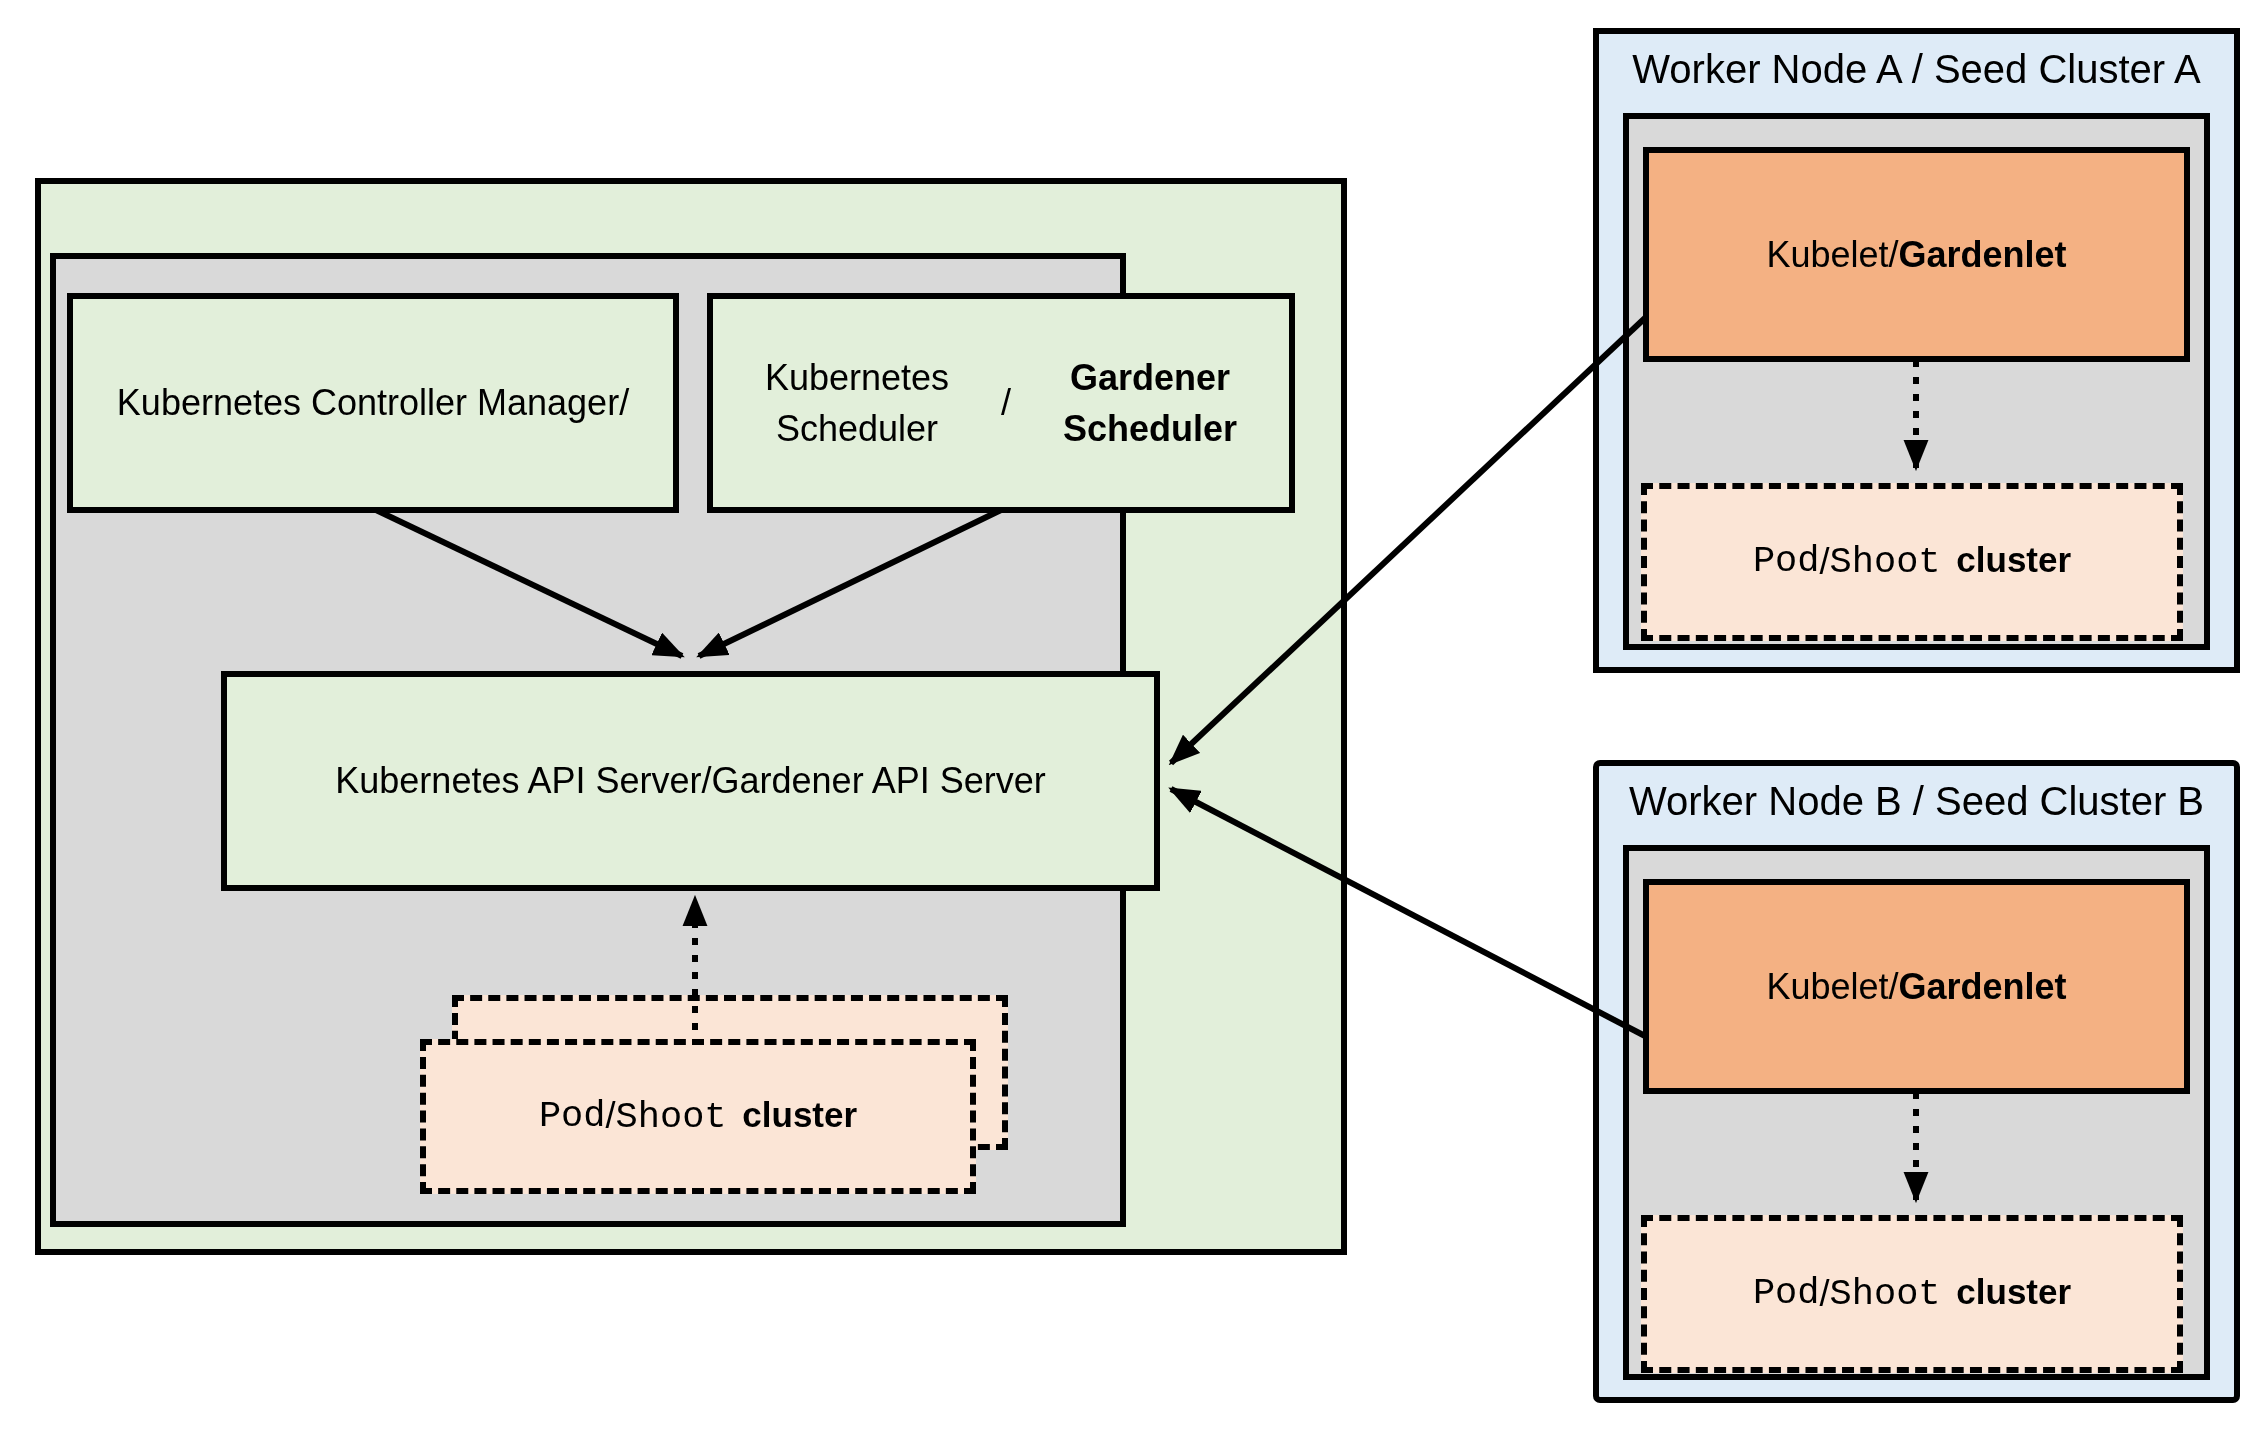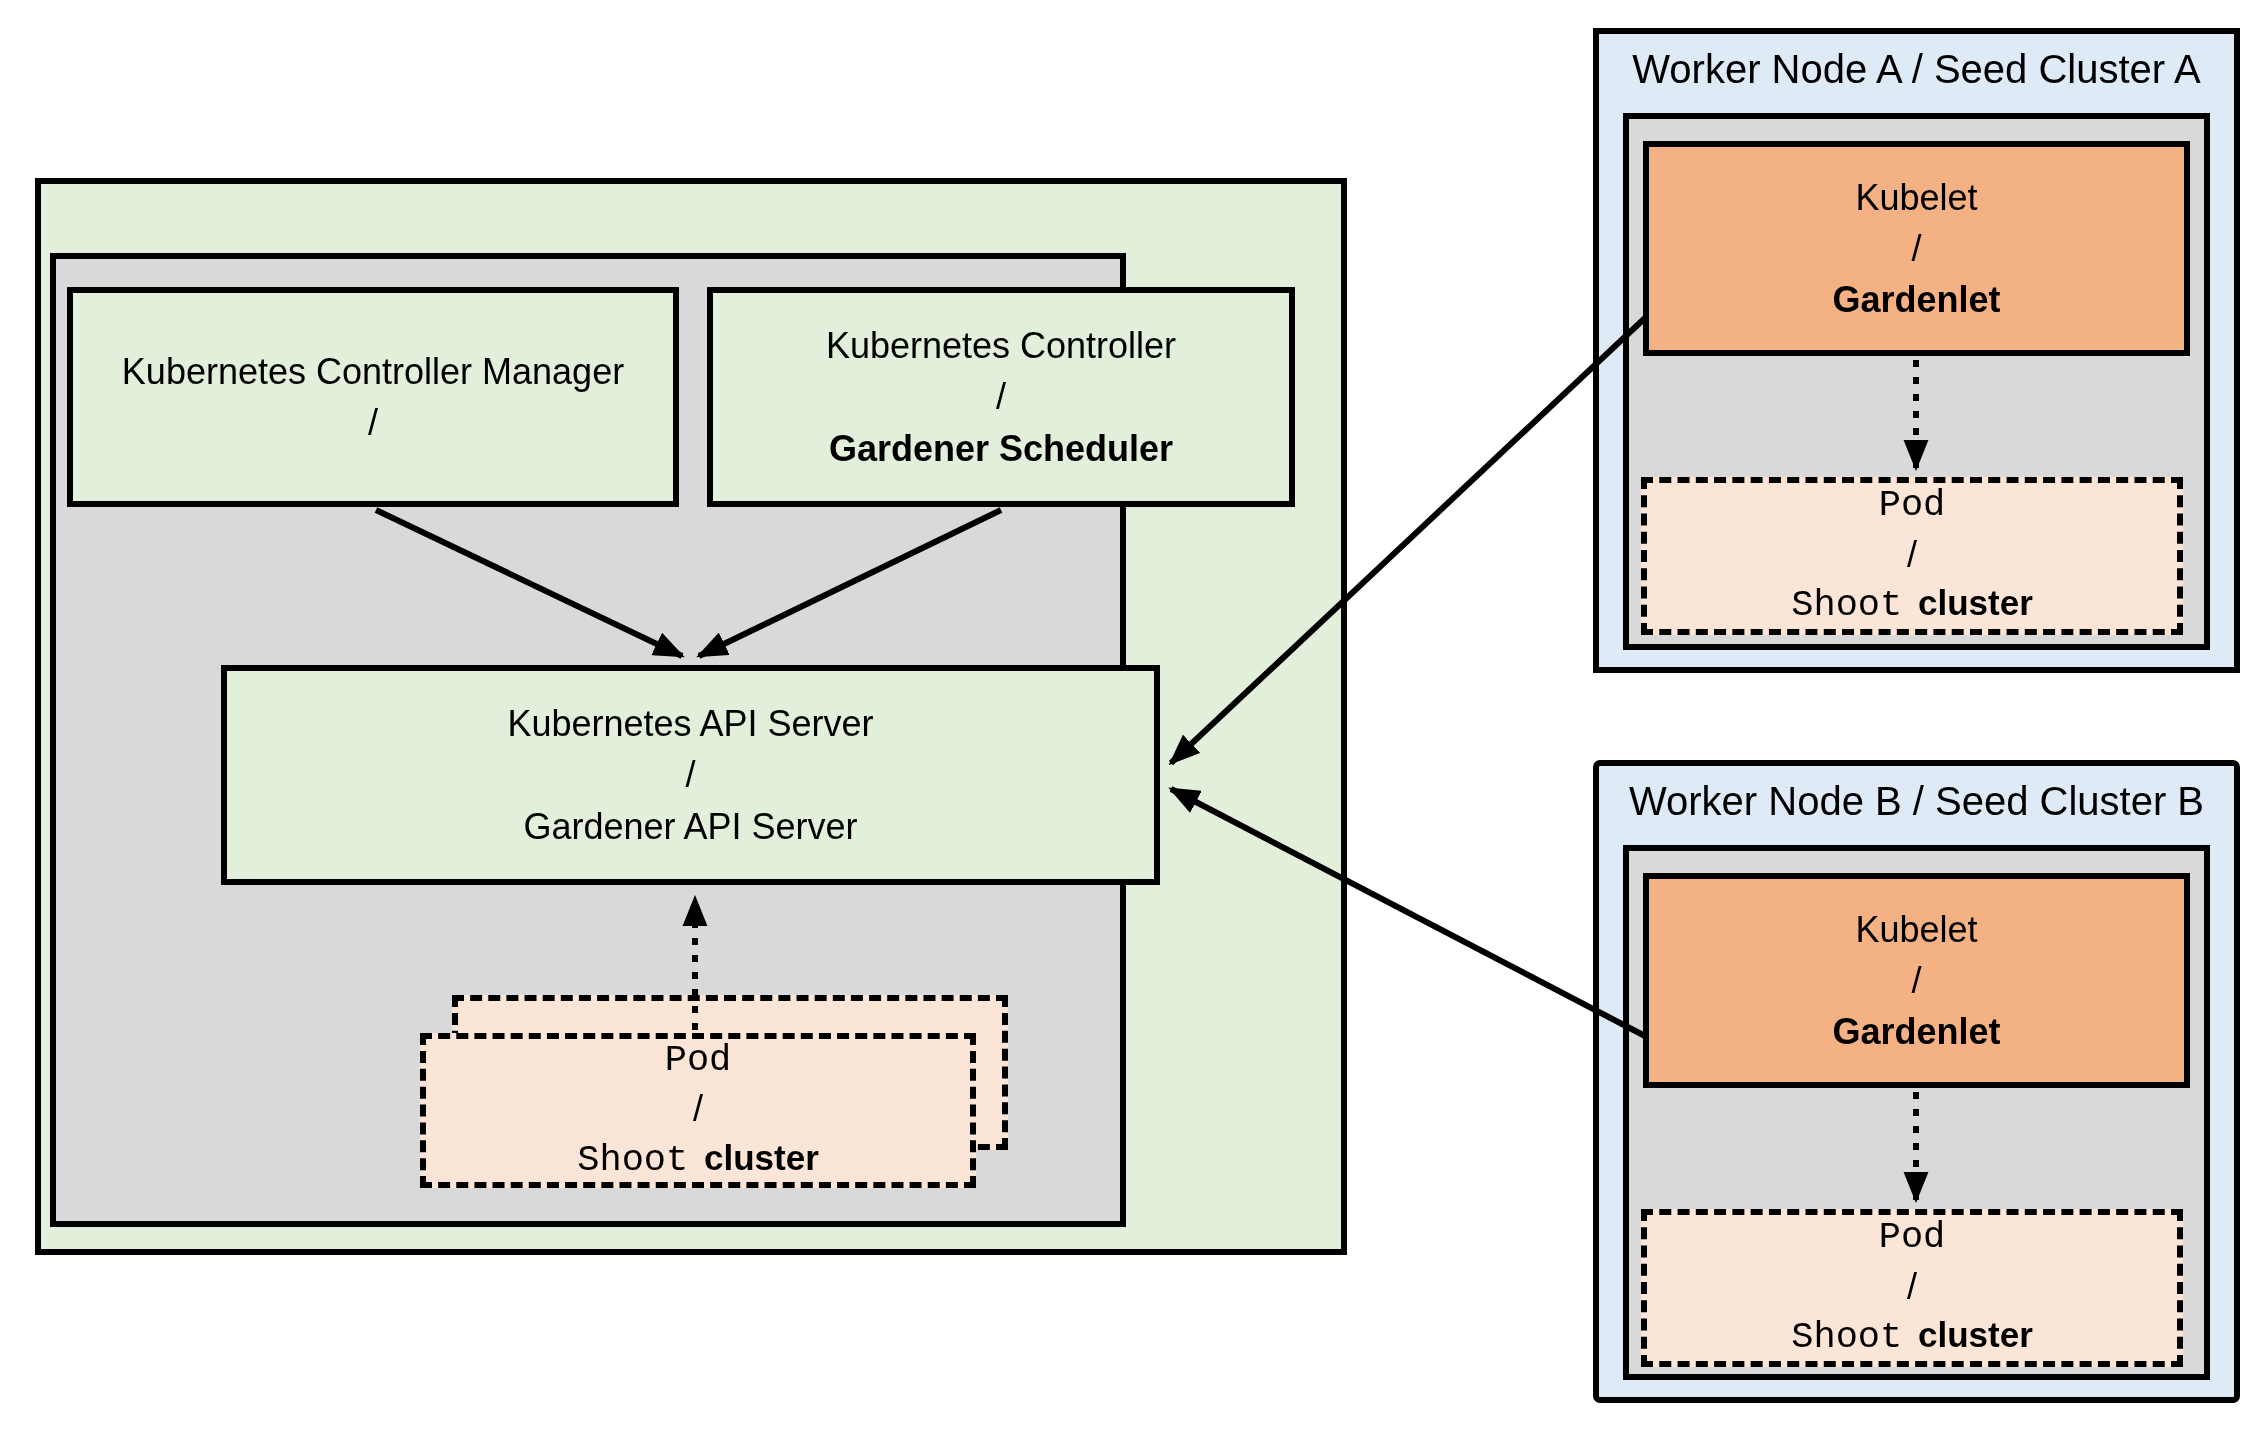--- a/index.html
+++ b/index.html
@@ -25,26 +25,27 @@
   .section-title {
     font-size: 40px;
     line-height: 1.15;
     white-space: nowrap;
   }
   .cp-title { padding: 8px 0 0 14px; }
   .wn-title { width: 100%; text-align: center; padding-top: 12px; }
 
   .label-stack {
     display: flex;
-    flex-direction: column;
+    flex-direction: row;
     align-items: center;
     justify-content: center;
     text-align: center;
     font-size: 36px;
     line-height: 1.42;
+    margin-top: 6px;
   }
   .pod-stack-label { line-height: 1.34; }
   .bold { font-weight: bold; }
   .mono {
     font-family: "Liberation Mono", "DejaVu Sans Mono", monospace;
     font-size: 37px;
   }
   .cluster-word {
     font-weight: 600;
     font-size: 35px;
@@ -66,21 +67,21 @@
   <div class="abs solid-box fill-green" style="left:35px; top:178px; width:1312px; height:1077px;">
 
     <div class="abs solid-box fill-gray" style="left:9px; top:69px; width:1076px; height:974px;">
 
       <div class="abs solid-box fill-green label-stack" style="left:11px; top:28px; width:612px; height:220px;">
         <div>Kubernetes Controller Manager</div>
         <div>/</div>
       </div>
 
       <div class="abs solid-box fill-green label-stack" style="left:651px; top:28px; width:588px; height:220px;">
-        <div>Kubernetes Controller</div>
+        <div>Kubernetes Scheduler</div>
         <div>/</div>
         <div class="bold">Gardener Scheduler</div>
       </div>
 
       <div class="abs solid-box fill-green label-stack" style="left:165px; top:406px; width:939px; height:220px;">
         <div>Kubernetes API Server</div>
         <div>/</div>
         <div>Gardener API Server</div>
       </div>
 

